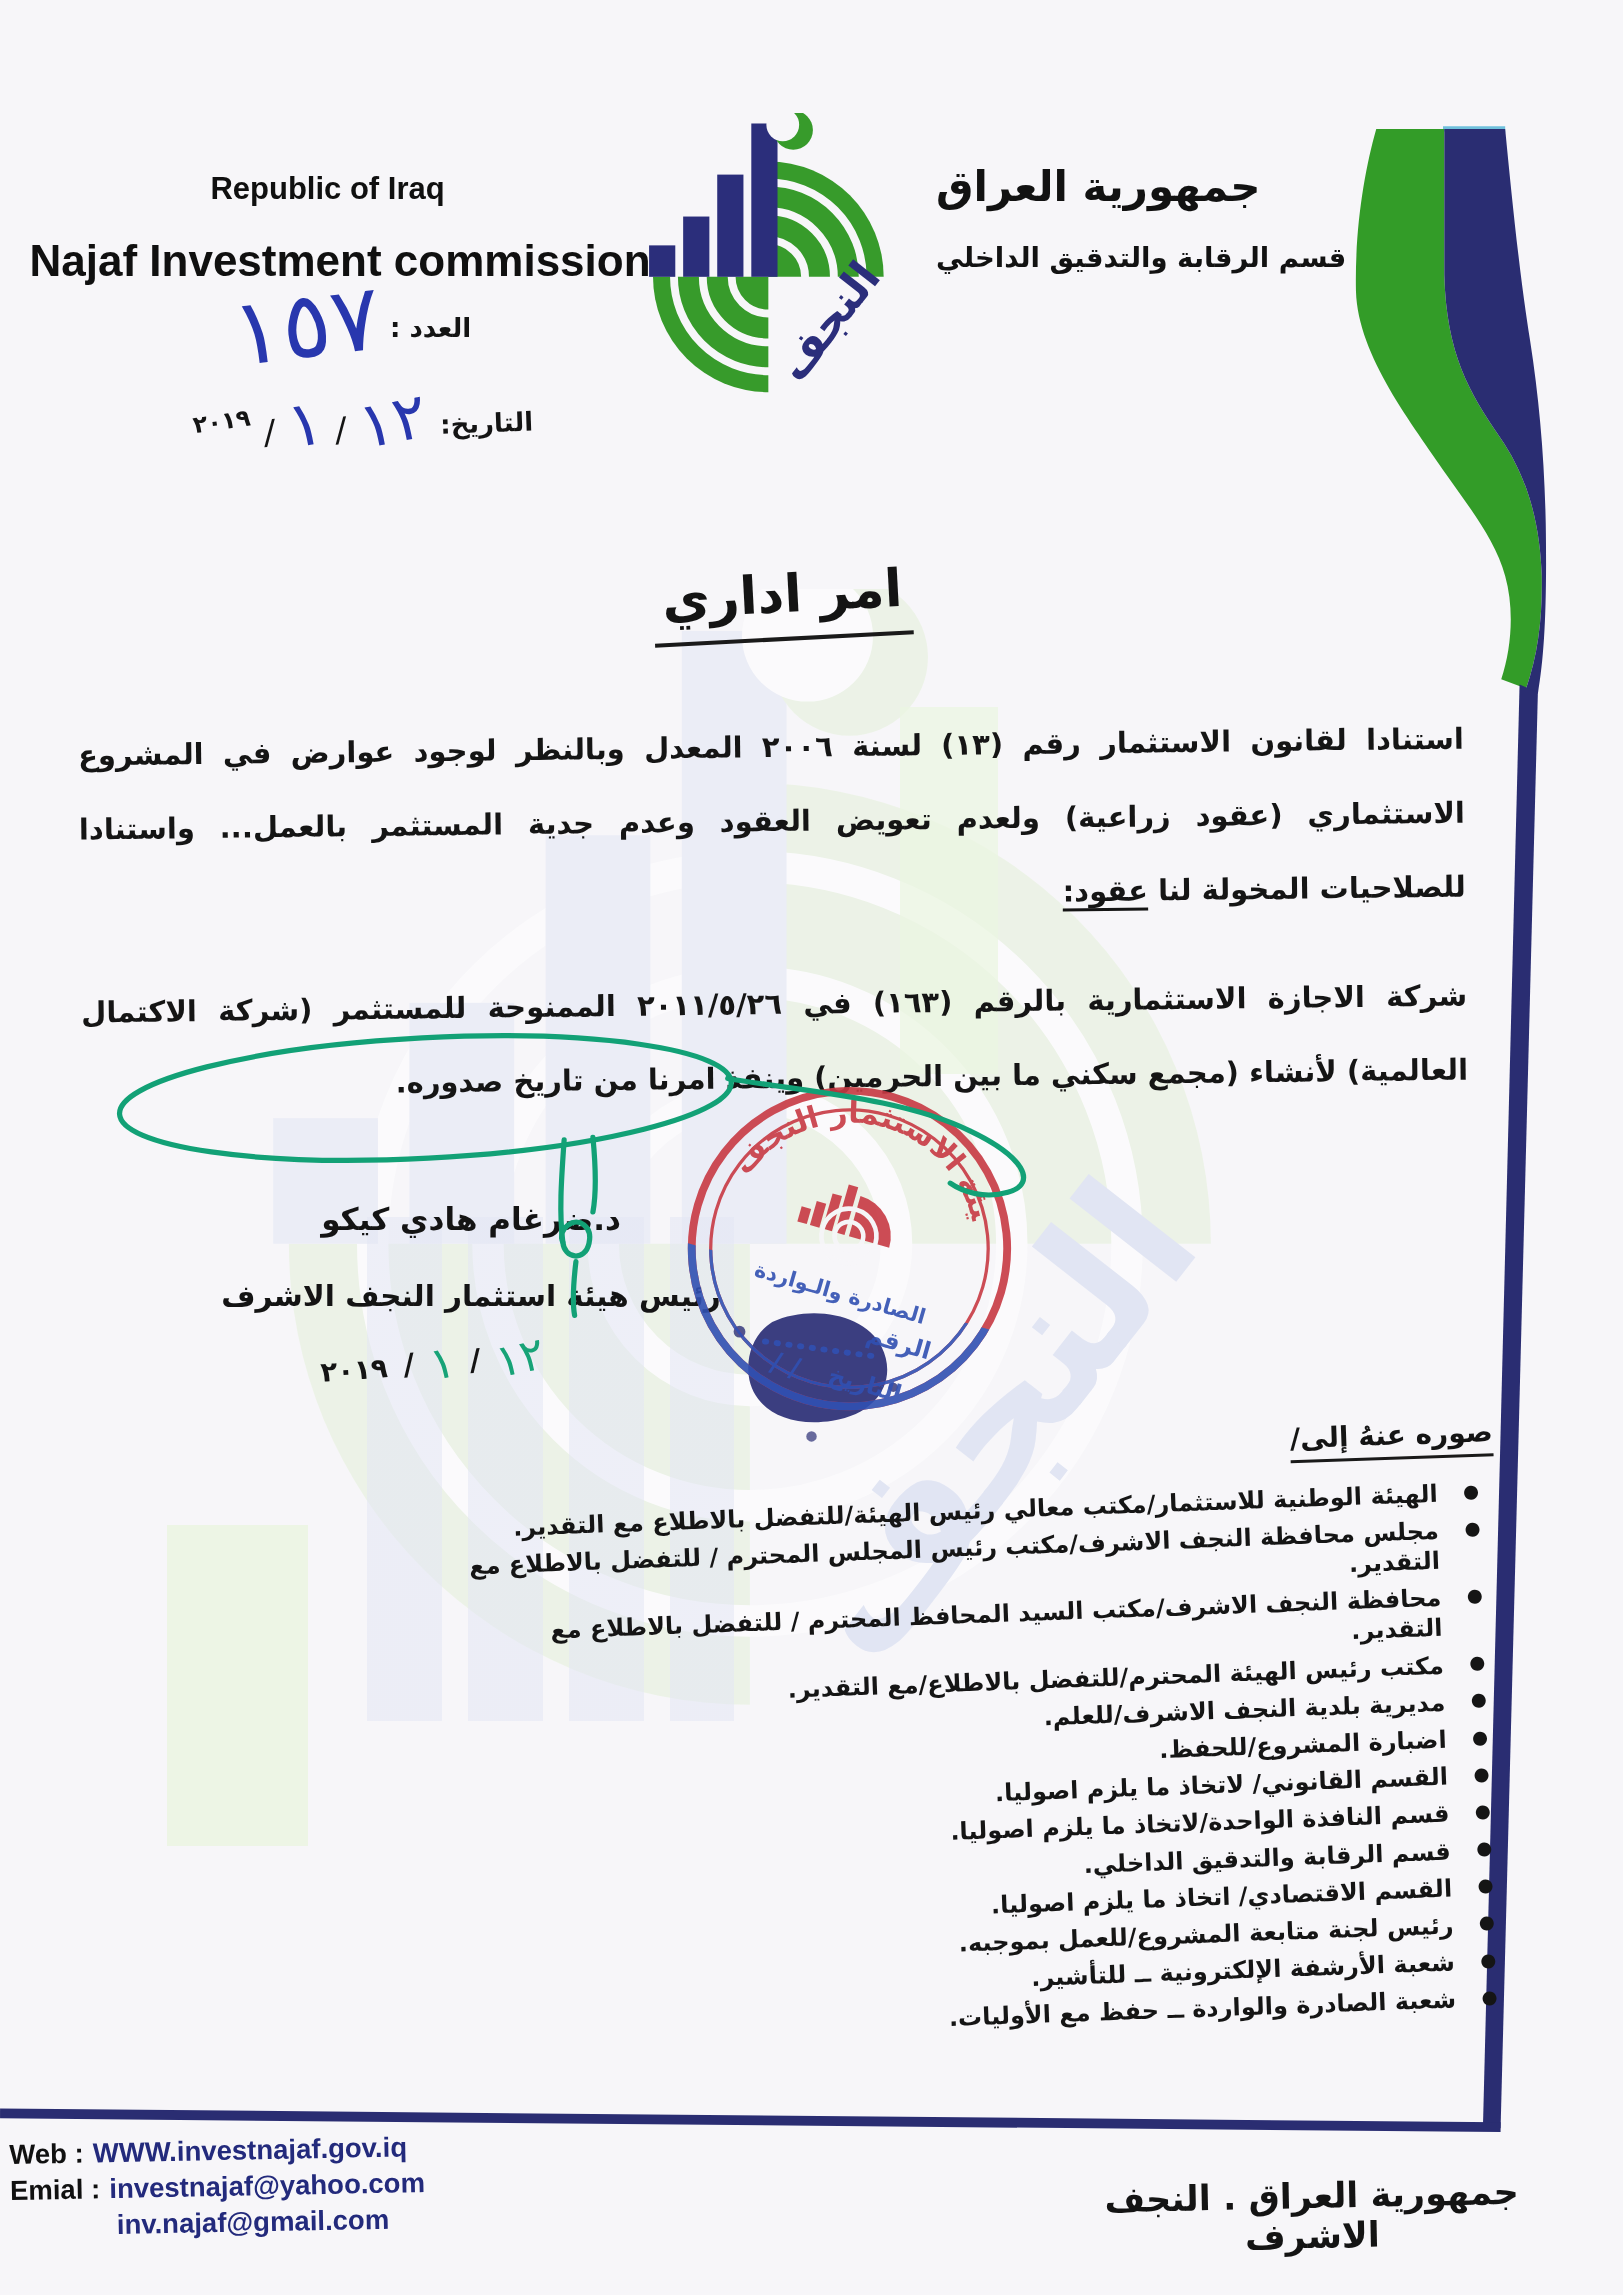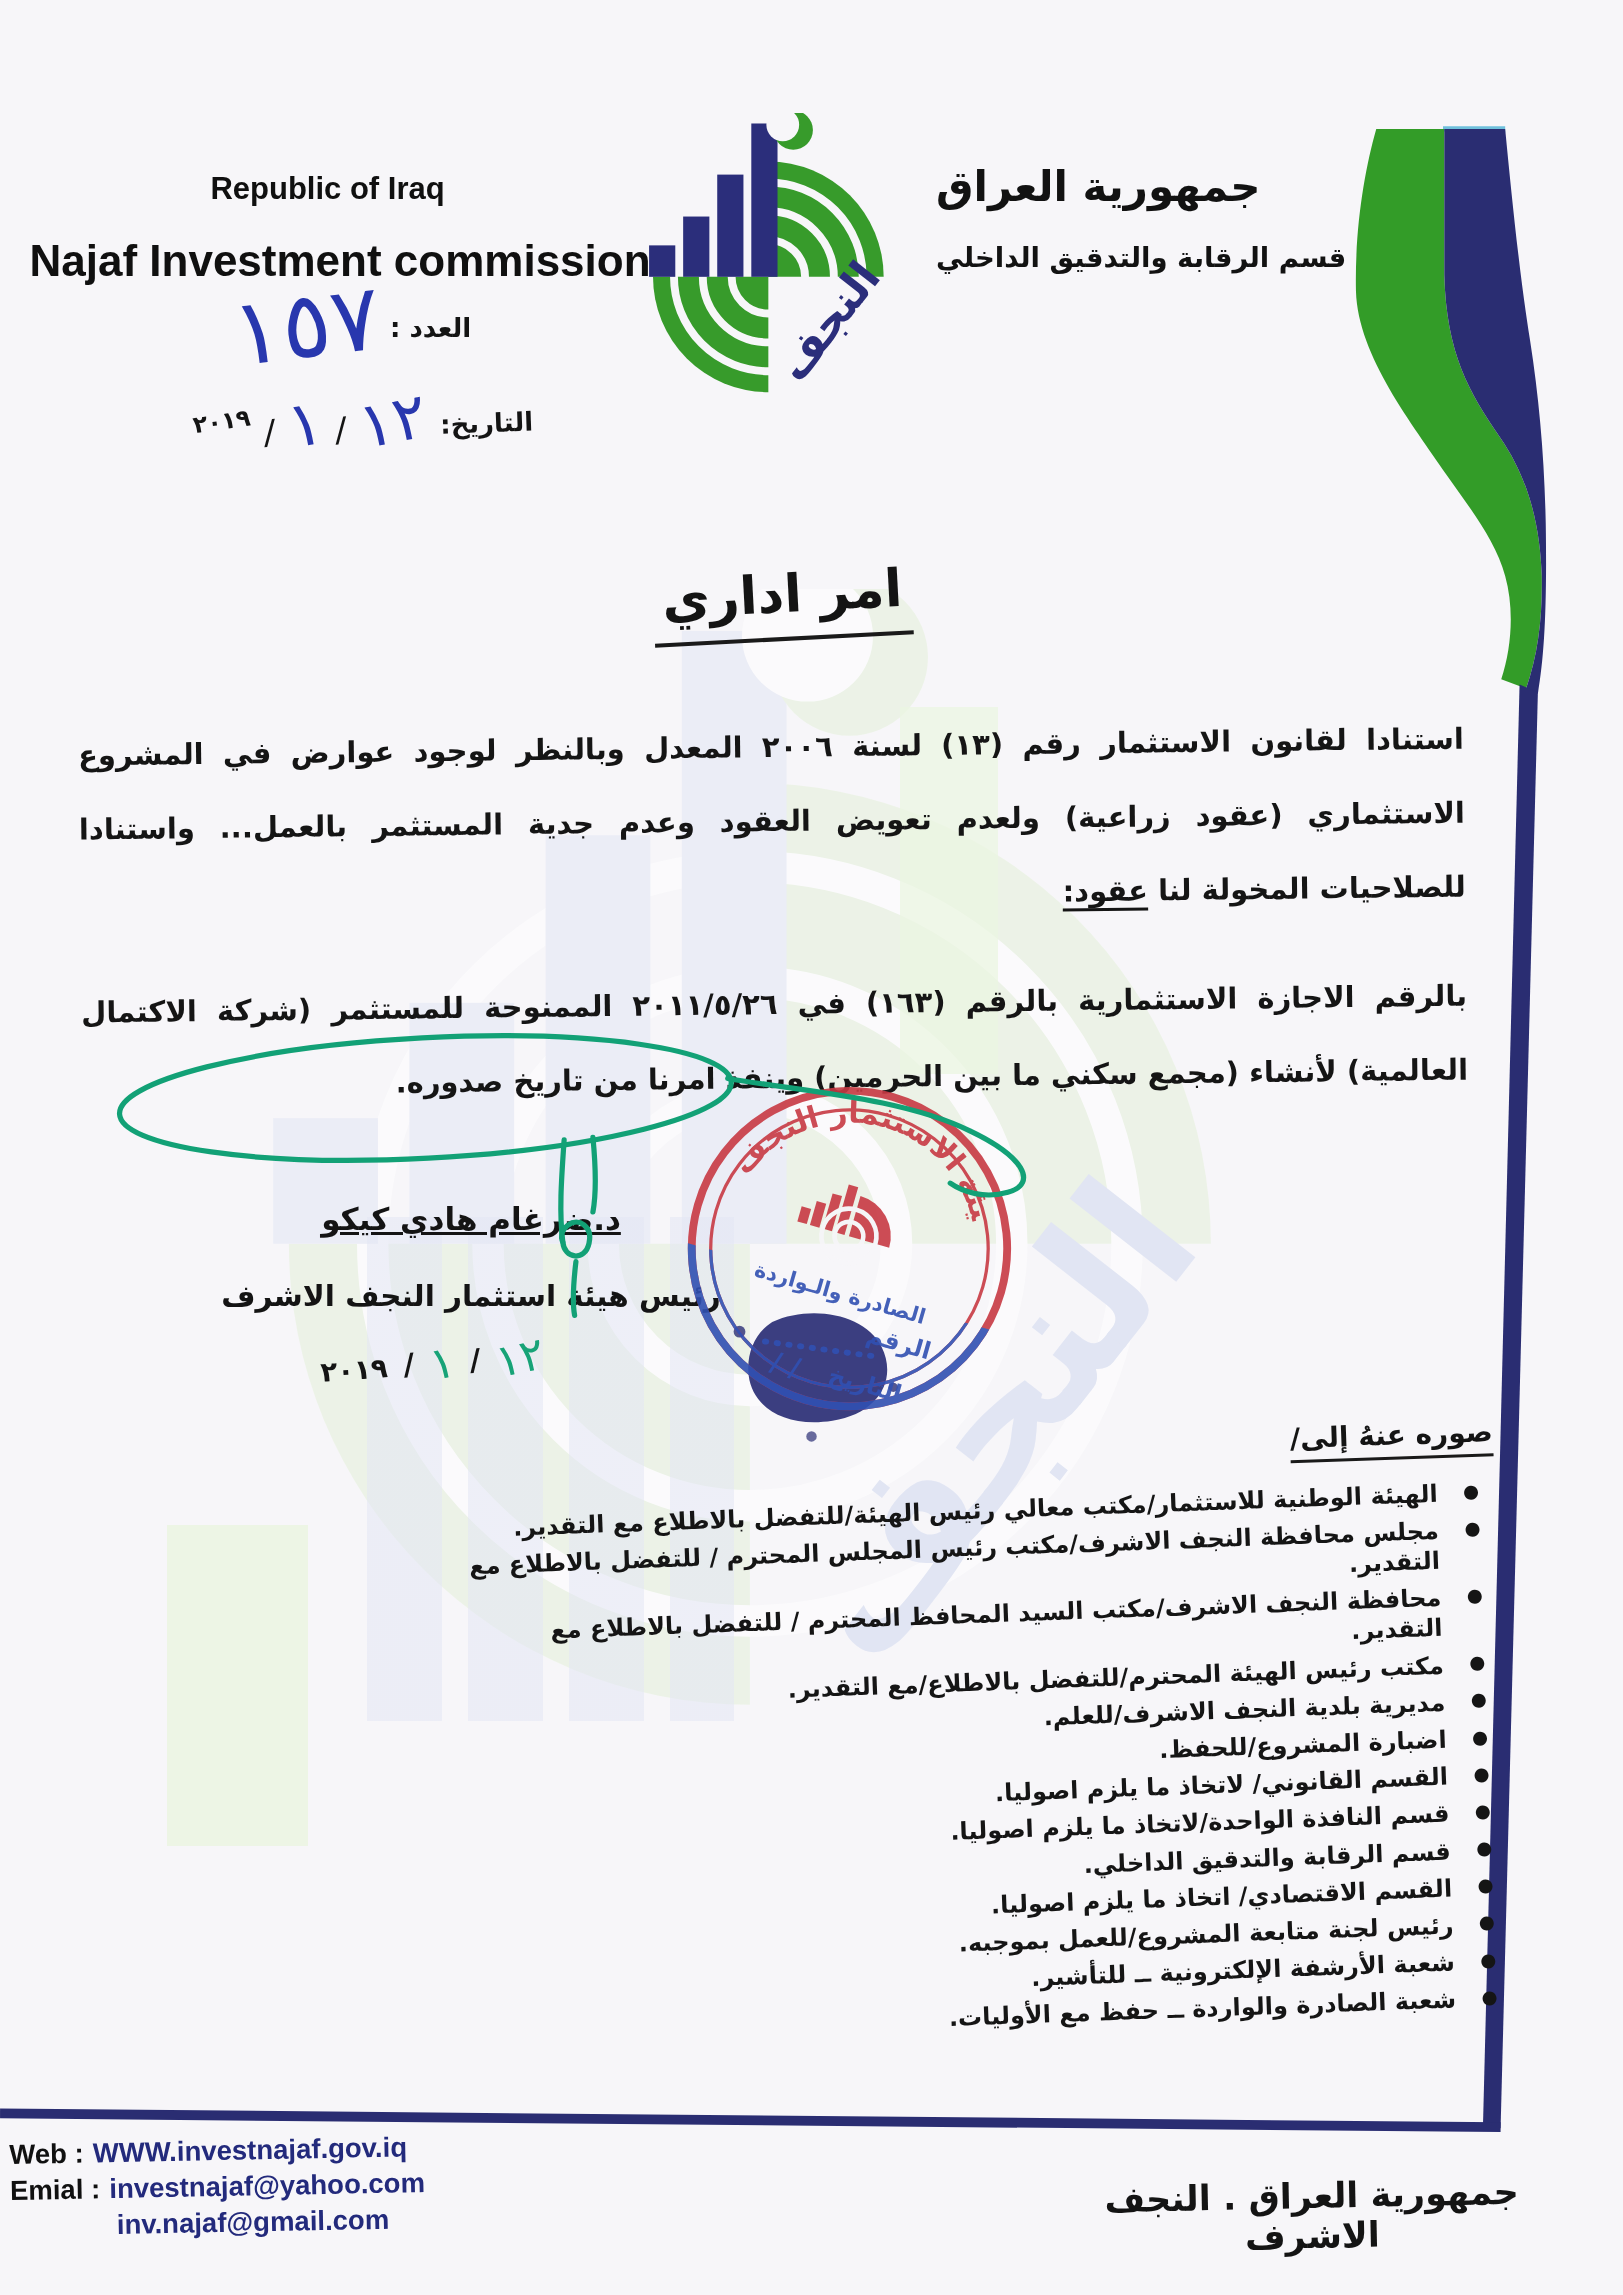--- a/index.html
+++ b/index.html
@@ -50,21 +50,21 @@
 
   
   .body-txt{left:80px;top:710px;width:1386px;direction:rtl;font-size:29px;font-weight:bold;
             line-height:74px;text-align:justify;transform:rotate(-0.7deg);color:#151515;}
   .body-txt p{margin:0;}
   .body-txt p + p{margin-top:35px;}
   .body-txt u{text-underline-offset:6.5px;text-decoration-thickness:3.3px;}
 
   
   .sig{left:206px;top:1201px;width:530px;text-align:center;direction:rtl;}
-  .sig .name{font-size:31px;font-weight:bold;text-decoration:underline;}
+  .sig .name{font-size:31px;font-weight:bold;}
   .sig .role{font-size:29.5px;font-weight:bold;margin-top:42px;white-space:nowrap;}
   .sig-date{left:236px;top:1341px;width:393px;display:flex;direction:rtl;gap:15.7px;justify-content:center;align-items:flex-start;transform:rotate(-4deg);}
   .sig-date .g{font-size:45px;color:#17a377;line-height:1;transform:rotate(-8deg);}
   .sig-date .b{font-size:30px;font-weight:bold;margin-top:3.9px;}
   .sig-date .y{font-size:27.5px;font-weight:bold;margin-top:6.5px;}
 
   
   .cp-head{left:1100px;top:1422px;width:393px;text-align:right;direction:rtl;transform:rotate(-2deg);}
   .cp-head span{display:inline-block;font-size:28px;font-weight:bold;border-bottom:3.9px solid #1a1a1a;padding-bottom:5.2px;}
   .cp-list{left:448px;top:1477px;width:1037px;direction:rtl;transform:rotate(-2.1deg);transform-origin:top right;}
@@ -163,21 +163,21 @@
     <span class="dsep">/</span>
     <span class="dyear">٢٠١٩</span>
   </div>
 
   <div class="abs title">
     <span>امر اداري</span>
   </div>
 
   <div class="abs body-txt">
     <p><span>استنادا لقانون الاستثمار رقم (١٣) لسنة ٢٠٠٦ المعدل وبالنظر لوجود عوارض في المشروع الاستثماري (عقود زراعية) ولعدم تعويض العقود وعدم جدية المستثمر بالعمل... واستنادا للصلاحيات المخولة لنا </span><u>عقود:</u></p>
-    <p><span>بالرقم</span><span> الاجازة الاستثمارية بالرقم (١٦٣) في ٢٠١١/٥/٢٦ الممنوحة للمستثمر (شركة الاكتمال العالمية) لأنشاء (مجمع سكني ما بين الحرمين) وينفذ امرنا من تاريخ صدوره.</span></p>
+    <p><span>شركة</span><span> الاجازة الاستثمارية بالرقم (١٦٣) في ٢٠١١/٥/٢٦ الممنوحة للمستثمر (شركة الاكتمال العالمية) لأنشاء (مجمع سكني ما بين الحرمين) وينفذ امرنا من تاريخ صدوره.</span></p>
   </div>
 
   <div class="abs sig">
     <div class="name">د.ضرغام هادي كيكو</div>
     <div class="role">رئيس هيئة استثمار النجف الاشرف</div>
   </div>
   <div class="abs sig-date">
     <span class="g">١٢</span>
     <span class="b">/</span>
     <span class="g">١</span>

